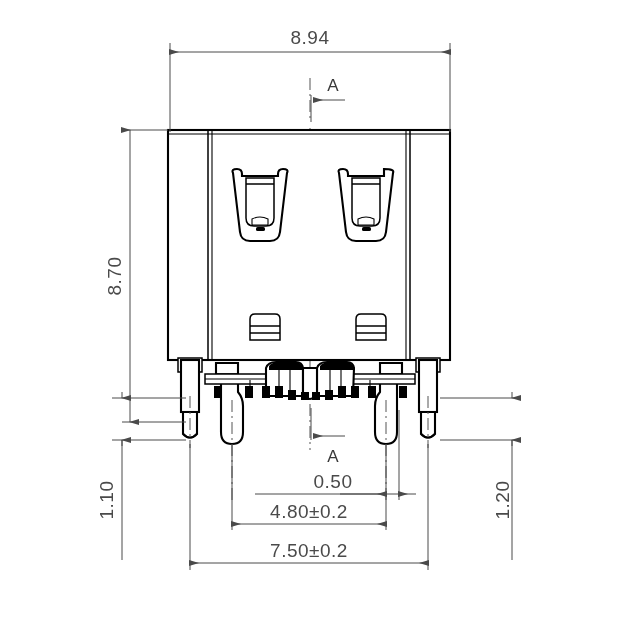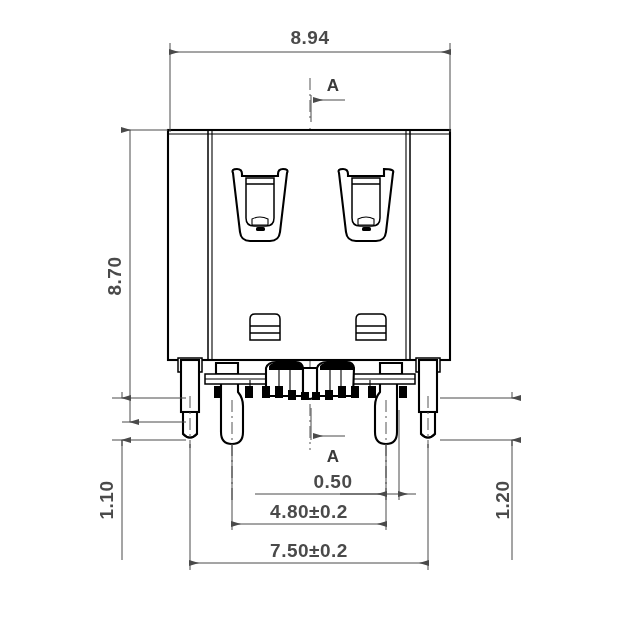--- a/index.html
+++ b/index.html
@@ -11,21 +11,20 @@
     width: 620px;
     height: 620px;
     font-family: "Liberation Sans", sans-serif;
     overflow: hidden;
   }
   #drawing-root {
     position: relative;
     width: 620px;
     height: 620px;
     background: #ffffff;
-    font-weight: bold;
   }
   svg.cad {
     display: block;
     width: 620px;
     height: 620px;
   }
   .dimtext {
     font-family: "Liberation Sans", sans-serif;
     font-size: 19px;
     fill: #4a4a4a;

